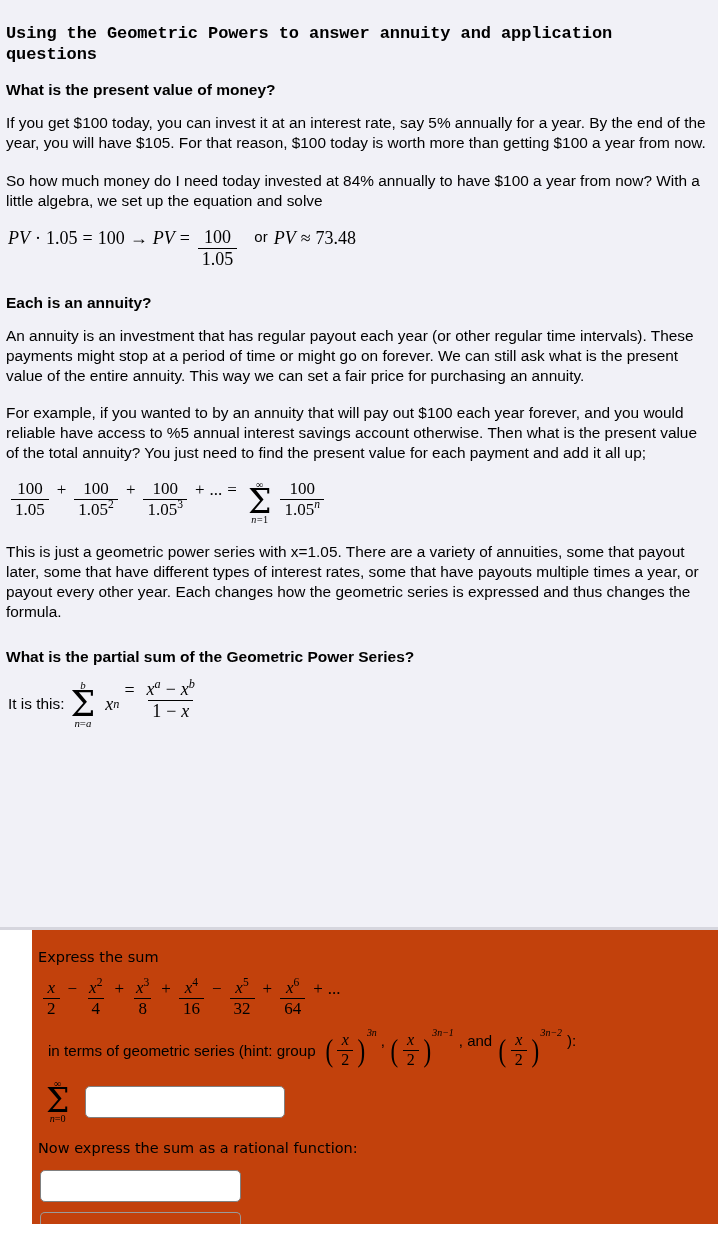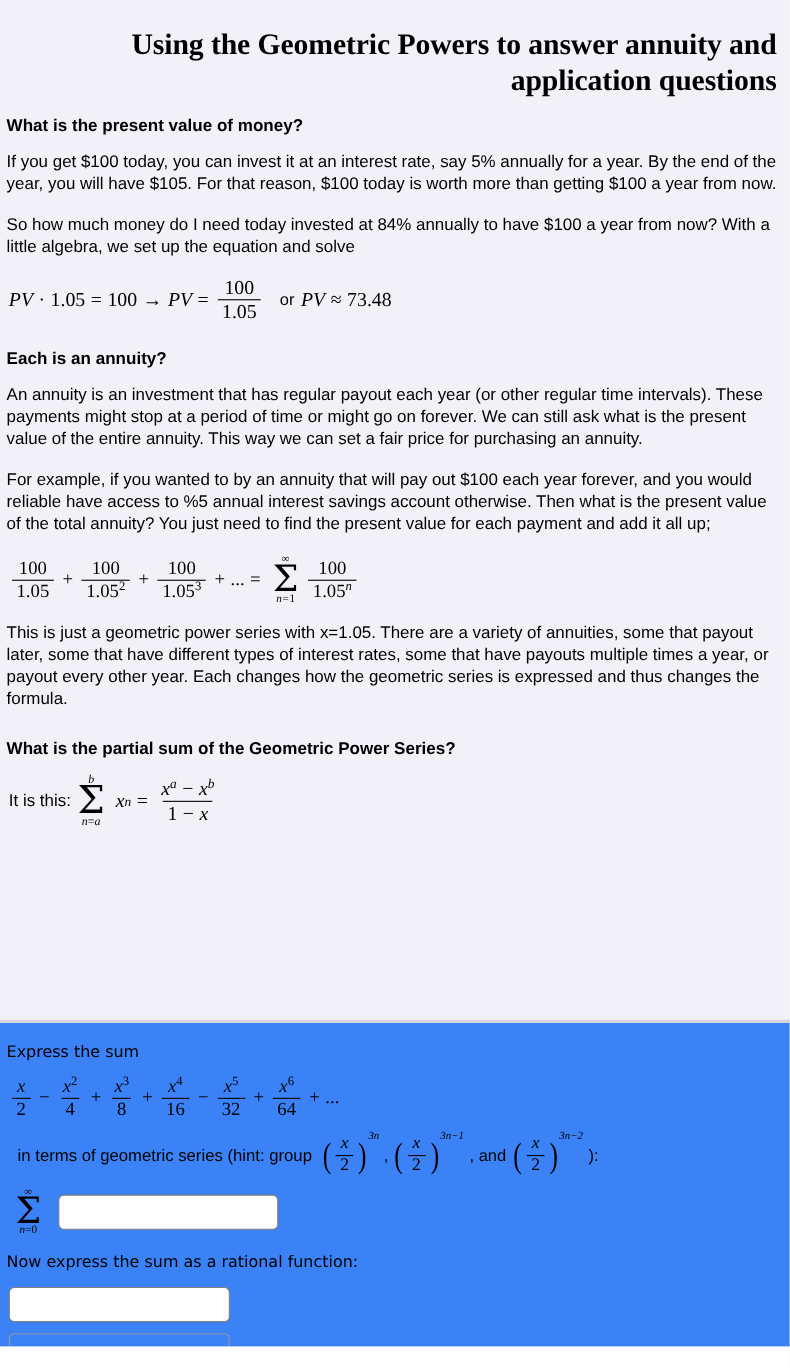--- a/index.html
+++ b/index.html
@@ -14,32 +14,32 @@
   }
 
   
   #lesson-panel {
     background: #f1f1f7;
     padding: 24px 12px 14px 6px;
     border-bottom: 3px solid #d6d6de;
     height: 930px;
   }
   #exercise-panel {
-    background: #3b82f6;
+    background: #c2410c;
     padding: 18px 12px 0 6px;
+    margin-left: 32px;
   }
 
   h1.page-title {
-    font-family: Liberation Serif, serif;
-    font-size: 27px;
+    font-family: Liberation Mono, monospace;
+    font-size: 17px;
     font-weight: bold;
     line-height: 1.22;
     margin: 0 0 16px 0;
     letter-spacing: -0.1px;
-    text-align: right;
   }
   h2.section-heading {
     font-family: "Liberation Sans", sans-serif;
     font-size: 15.5px;
     font-weight: bold;
     margin: 0 0 14px 0;
   }
   p.body-text {
     font-family: Liberation Sans, sans-serif;
     font-size: 15.4px;
@@ -47,21 +47,20 @@
     margin: 0 0 17px 0;
     max-width: 706px;
   }
   .spacer-lg { height: 9px; }
 
   
   .math {
     font-family: "Liberation Serif", serif;
     font-size: 18px;
     display: inline-flex;
-    align-items: center;
     vertical-align: middle;
     white-space: nowrap;
   }
   .math .it { font-style: italic; }
   .math .op { margin: 0 5px; }
   .mrow { display: inline-flex; align-items: center; }
 
   .frac {
     display: inline-flex;
     flex-direction: column;

